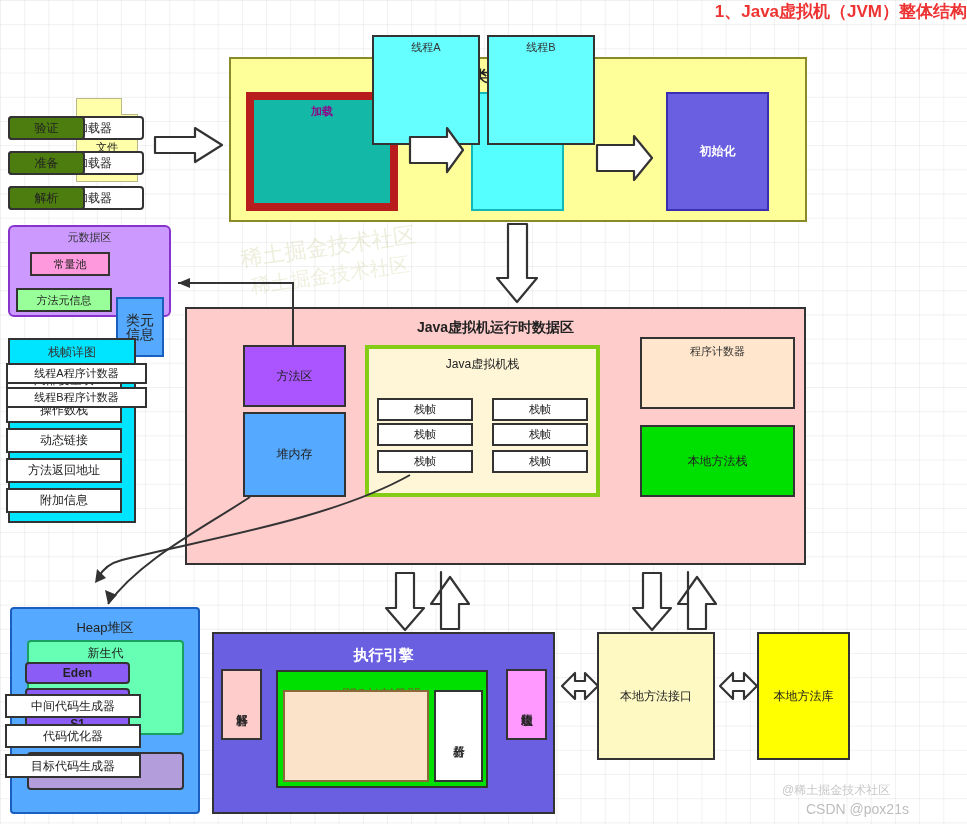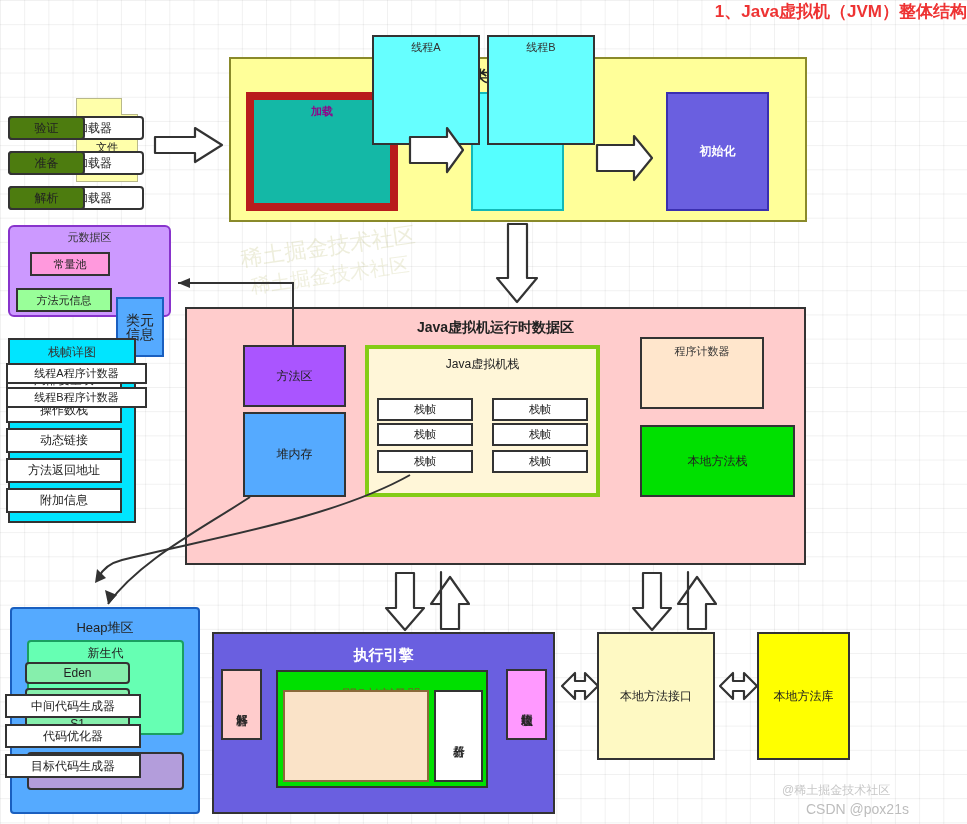--- a/index.html
+++ b/index.html
@@ -56,33 +56,33 @@
   #rda{left:185px;top:307px;width:621px;height:258px;background:#ffcccc;border:2px solid #333;}
   #rda-t{position:absolute;top:10px;left:0;width:100%;text-align:center;font-size:14px;font-weight:bold;color:#222;}
   #methodarea{left:243px;top:345px;width:103px;height:62px;background:#aa55ff;border:2px solid #333;font-size:12px;color:#222;}
   #heapmem{left:243px;top:412px;width:103px;height:85px;background:#55aaff;border:2px solid #333;font-size:12px;color:#222;}
   #jvmstack{left:365px;top:345px;width:235px;height:152px;background:#fff6d8;border:4px solid #84cc16;}
   #jvmstack-t{position:absolute;top:7px;left:0;width:100%;text-align:center;font-size:12px;color:#222;}
   .thr{position:absolute;top:35px;width:108px;height:110px;background:#66ffff;border:2px solid #333;}
   .thr-t{position:absolute;top:3px;left:0;width:100%;text-align:center;font-size:11px;color:#333;}
   .frame{position:absolute;left:5px;width:96px;height:23px;background:#ffffff;border:2px solid #333;
          display:flex;align-items:center;justify-content:center;font-size:11px;color:#222;}
-  #pc{left:640px;top:337px;width:124px;height:72px;background:#ffe6cc;border:2px solid #333;}
+  #pc{left:640px;top:337px;width:155px;height:72px;background:#ffe6cc;border:2px solid #333;}
   #pc-t{position:absolute;top:5px;left:0;width:100%;text-align:center;font-size:11px;color:#333;}
   .pcrow{position:absolute;left:6px;width:141px;height:21px;background:#ffffff;border:2px solid #333;
          display:flex;align-items:center;justify-content:center;font-size:11px;color:#222;}
   #native-stack{left:640px;top:425px;width:155px;height:72px;background:#00e000;border:2px solid #333;font-size:12px;color:#222;}
 
   
   #heap{left:10px;top:607px;width:190px;height:207px;background:#55aaff;border:2px solid #1a5fbf;border-radius:4px;}
   #heap-t{position:absolute;top:10px;left:0;width:100%;text-align:center;font-size:13px;color:#222;}
   #young{left:27px;top:640px;width:157px;height:95px;background:#66ffb3;border:2px solid #1aa060;border-radius:4px;}
   #young-t{position:absolute;top:3px;left:0;width:100%;text-align:center;font-size:12px;color:#222;}
-  .yrow{position:absolute;left:25px;width:105px;height:22px;background:#86efac;border:2px solid #333;border-radius:4px;
-        display:flex;align-items:center;justify-content:center;font-size:12px;color:#222;}
+  .yrow{position:absolute;left:25px;width:105px;height:22px;background:#8b5cf6;border:2px solid #333;border-radius:4px;
+        display:flex;align-items:center;justify-content:center;font-size:12px;color:#222;font-weight:bold;}
   #old{left:27px;top:752px;width:157px;height:38px;background:#b39ddb;border:2px solid #333;border-radius:4px;font-size:12px;color:#222;}
 
   
   #ee{left:212px;top:632px;width:343px;height:182px;background:#6a5fe0;border:2px solid #333;}
   #ee-t{position:absolute;top:12px;left:0;width:100%;text-align:center;font-size:15px;font-weight:bold;color:#ffffff;}
   #interp{left:221px;top:669px;width:41px;height:71px;background:#ffcccc;border:2px solid #333;
           font-size:12px;color:#222;line-height:17px;}
   #jit{left:276px;top:670px;width:212px;height:118px;background:#00e000;border:2px solid #333;}
   #jit-t{position:absolute;top:14px;left:0;width:100%;text-align:center;font-size:16px;color:#6a6a20;font-family:Liberation Mono, monospace;}
   #jitinner{left:283px;top:690px;width:146px;height:92px;background:#fae3c8;border:2px solid #8a6a3a;}

